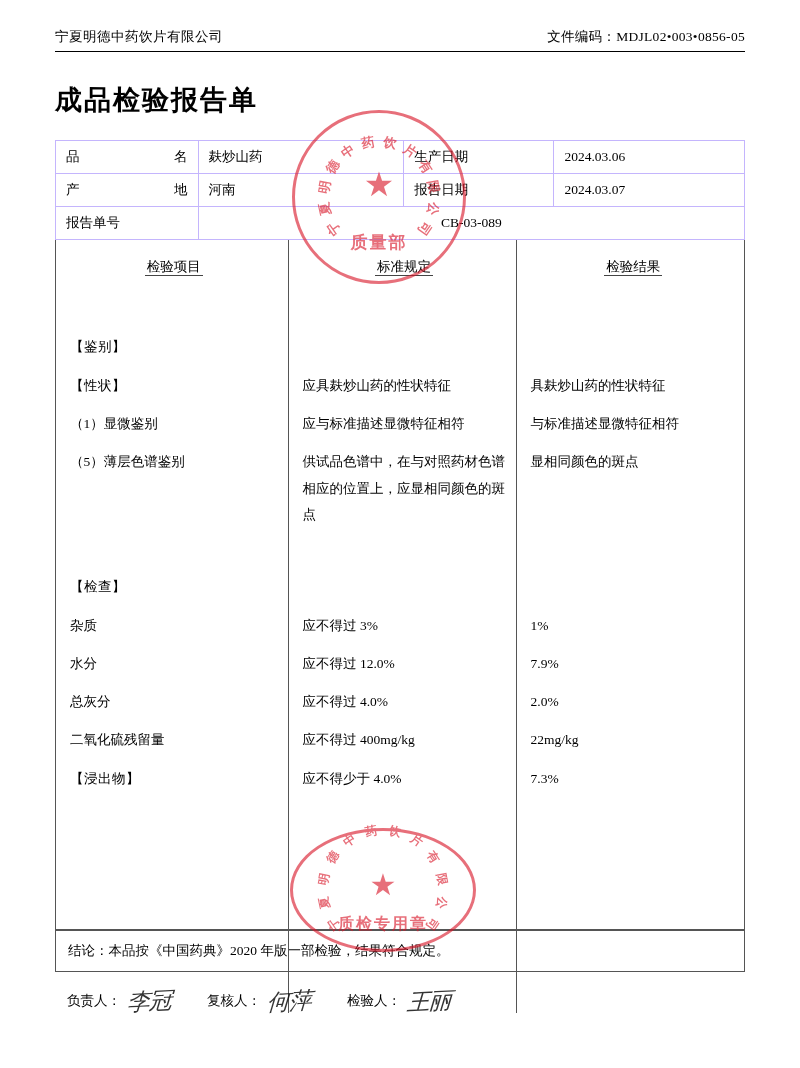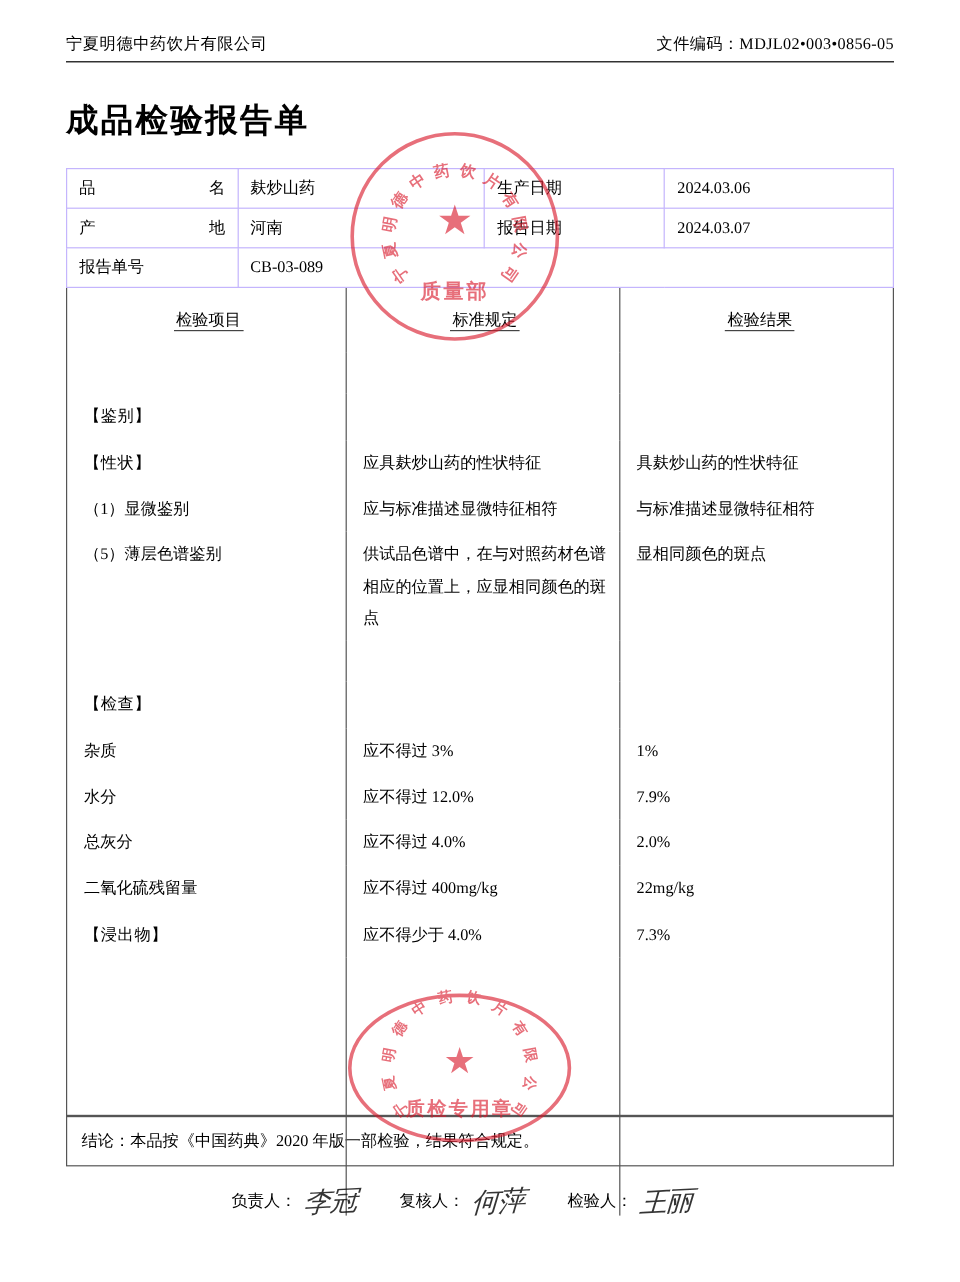--- a/index.html
+++ b/index.html
@@ -73,21 +73,21 @@
     width: 142px;
   }
   .mid-lbl {
     width: 98px;
     white-space: nowrap;
   }
   .mid-val {
     width: 130px;
   }
   td.report-no-val {
-    text-align: left;
+    text-align: center;
     padding-left: 96px;
   }
   
   .items-wrap {
     border-left: 1px solid #555;
     border-right: 1px solid #555;
     border-bottom: 1px solid #555;
     border-top: none;
     position: relative;
     height: 690px;
@@ -128,21 +128,20 @@
     padding: 9px 12px;
     line-height: 1.6;
   }
   
   .sign-row {
     display: flex;
     align-items: center;
     font-size: 13.5px;
     padding: 14px 12px 0 12px;
     gap: 6px;
-    justify-content: center;
   }
   .sign-block {
     display: flex;
     align-items: center;
     margin-right: 30px;
   }
   .sign-label { white-space: nowrap; }
   .sign-img {
     display: inline-block;
     margin-left: 6px;

